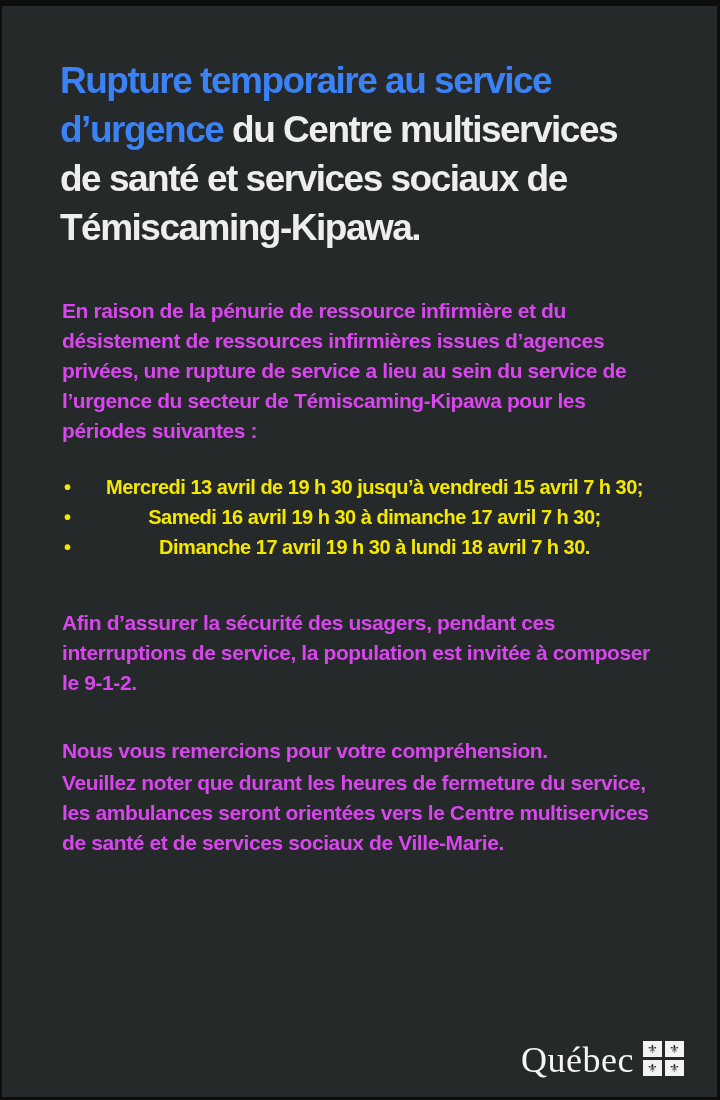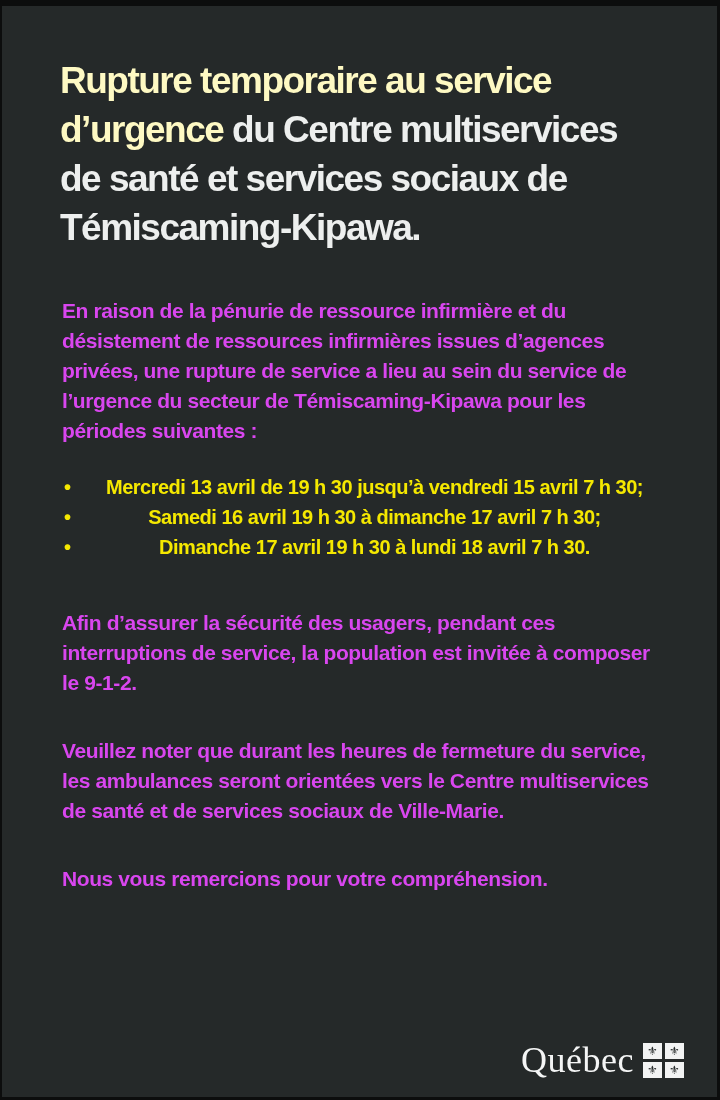--- a/index.html
+++ b/index.html
@@ -25,21 +25,21 @@
     padding: 50px 56px 0 58px;
   }
   .title {
     margin: 0 0 44px 0;
     font-size: 37px;
     font-weight: bold;
     line-height: 49px;
     letter-spacing: -1.5px;
     color: #edefee;
   }
-  .title .hl { color: #fef9c3; }
+  .title .hl { color: #3b82f6; }
   .para {
     margin: 2px;
     font-size: 21px;
     font-weight: bold;
     line-height: 30px;
     letter-spacing: -0.4px;
     color: #d946ef;
   }
   .para.intro      { margin-bottom: 26px; }
   .para.security   { margin-bottom: 38px; }
@@ -74,21 +74,21 @@
   .org-lines {
     font-size: 10.5px;
     font-weight: bold;
     font-style: italic;
     line-height: 12.5px;
     letter-spacing: 0.1px;
     color: #f2f3f3;
   }
   .wordmark-row {
     display: flex;
-    align-items: center;
+    align-items: flex-start;
     justify-content: flex-start;
     margin-top: 6px;
     padding-left: 16px;
   }
   .wordmark {
     font-family: "Liberation Serif", serif;
     font-size: 36px;
     font-weight: normal;
     line-height: 38px;
     letter-spacing: 0.5px;
@@ -125,23 +125,23 @@
     <p class="para intro">En raison de la pénurie de ressource infirmière et du désistement de ressources infirmières issues d’agences privées, une rupture de service a lieu au sein du service de l’urgence du secteur de Témiscaming-Kipawa pour les périodes suivantes :</p>
 
     <ul class="periods">
       <li>Mercredi 13 avril de 19 h 30 jusqu’à vendredi 15 avril 7 h 30;</li>
       <li>Samedi 16 avril 19 h 30 à dimanche 17 avril 7 h 30;</li>
       <li>Dimanche 17 avril 19 h 30 à lundi 18 avril 7 h 30.</li>
     </ul>
 
     <p class="para security">Afin d’assurer la sécurité des usagers, pendant ces interruptions de service, la population est invitée à composer le 9-1-2.</p>
 
+    <p class="para thanks">Nous vous remercions pour votre compréhension.</p>
+
     <p class="para ambulance">Veuillez noter que durant les heures de fermeture du service, les ambulances seront orientées vers le Centre multiservices de santé et de services sociaux de Ville-Marie.</p>
-
-    <p class="para thanks">Nous vous remercions pour votre compréhension.</p>
   </div>
 
   <div class="logo">
     <div class="wordmark-row">
       <span class="wordmark">Québec</span>
       <span class="qc-flag">
         <span class="cell">
             <span class="fleur">⚜</span>
           </span>
         <span class="cell">

